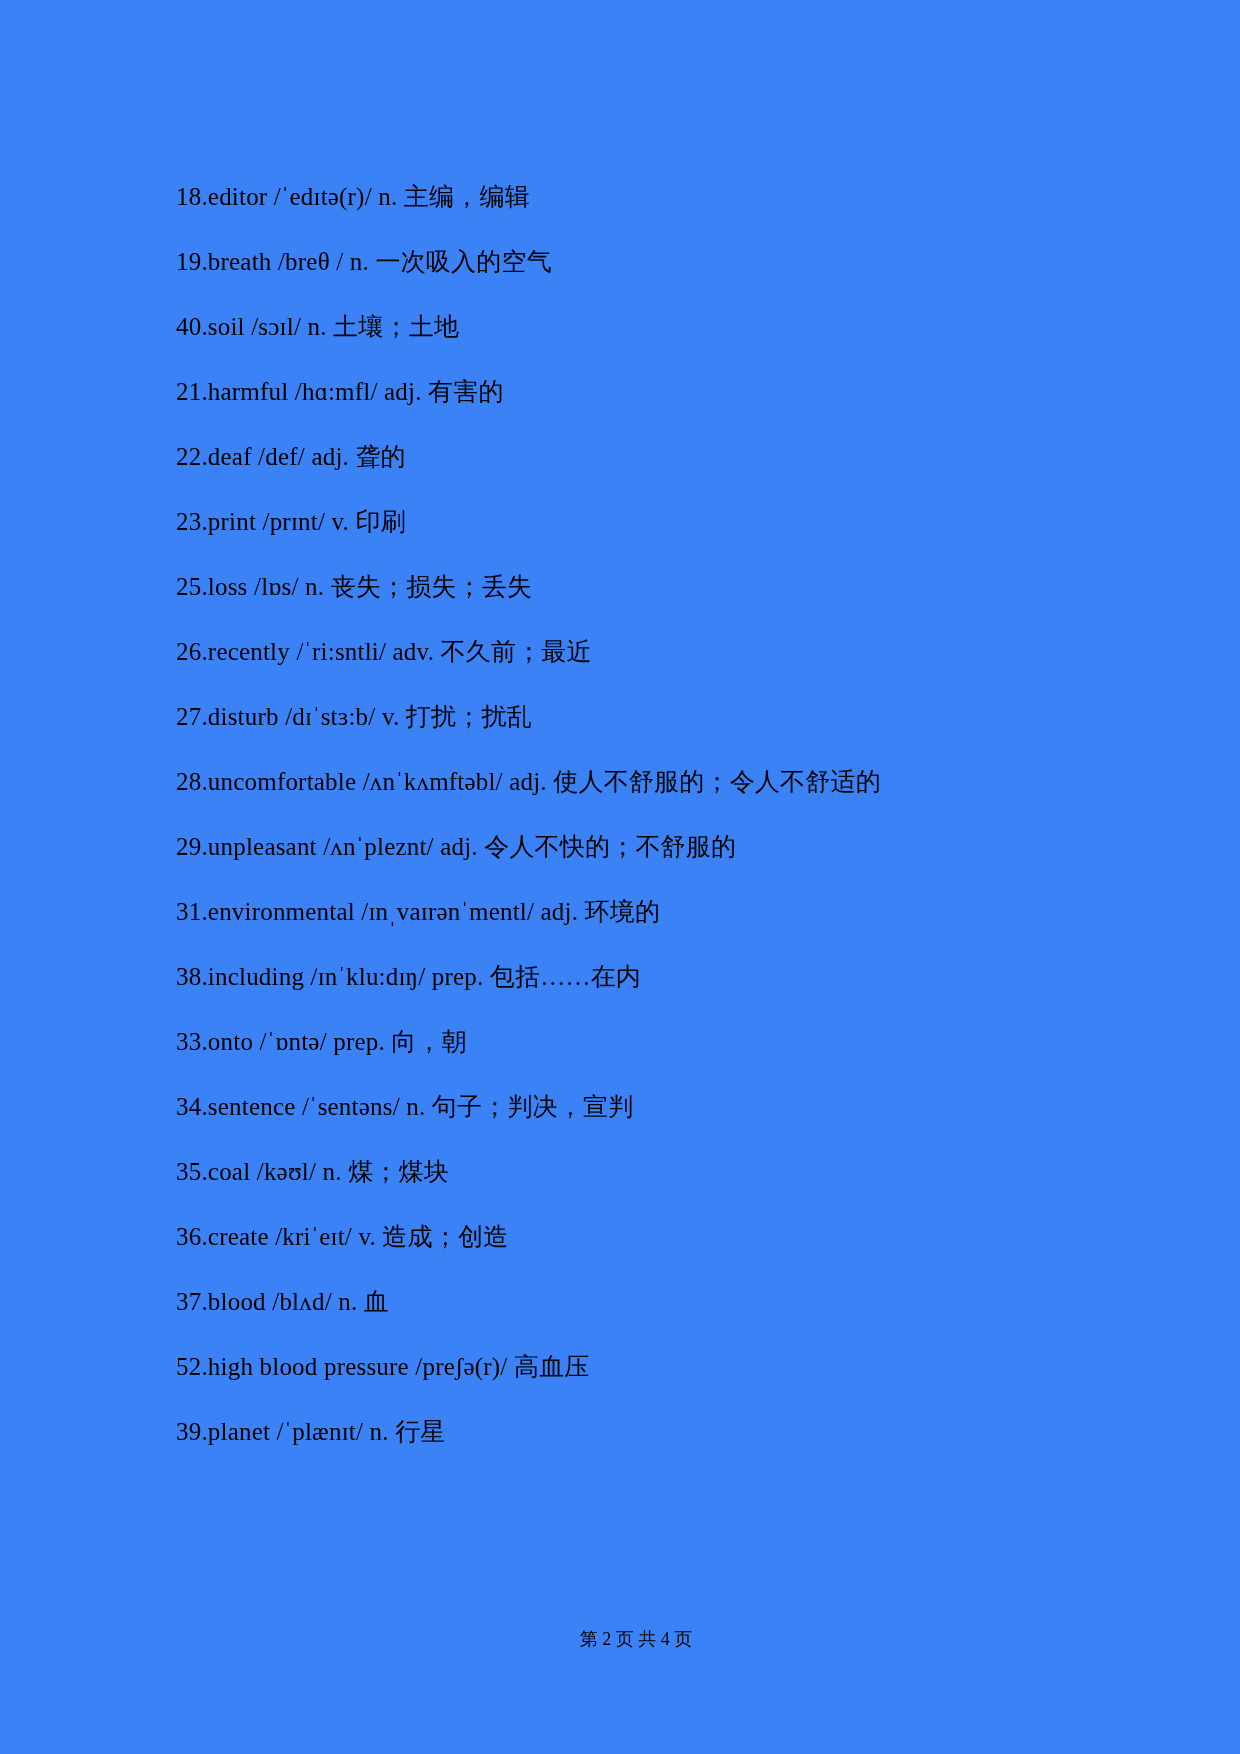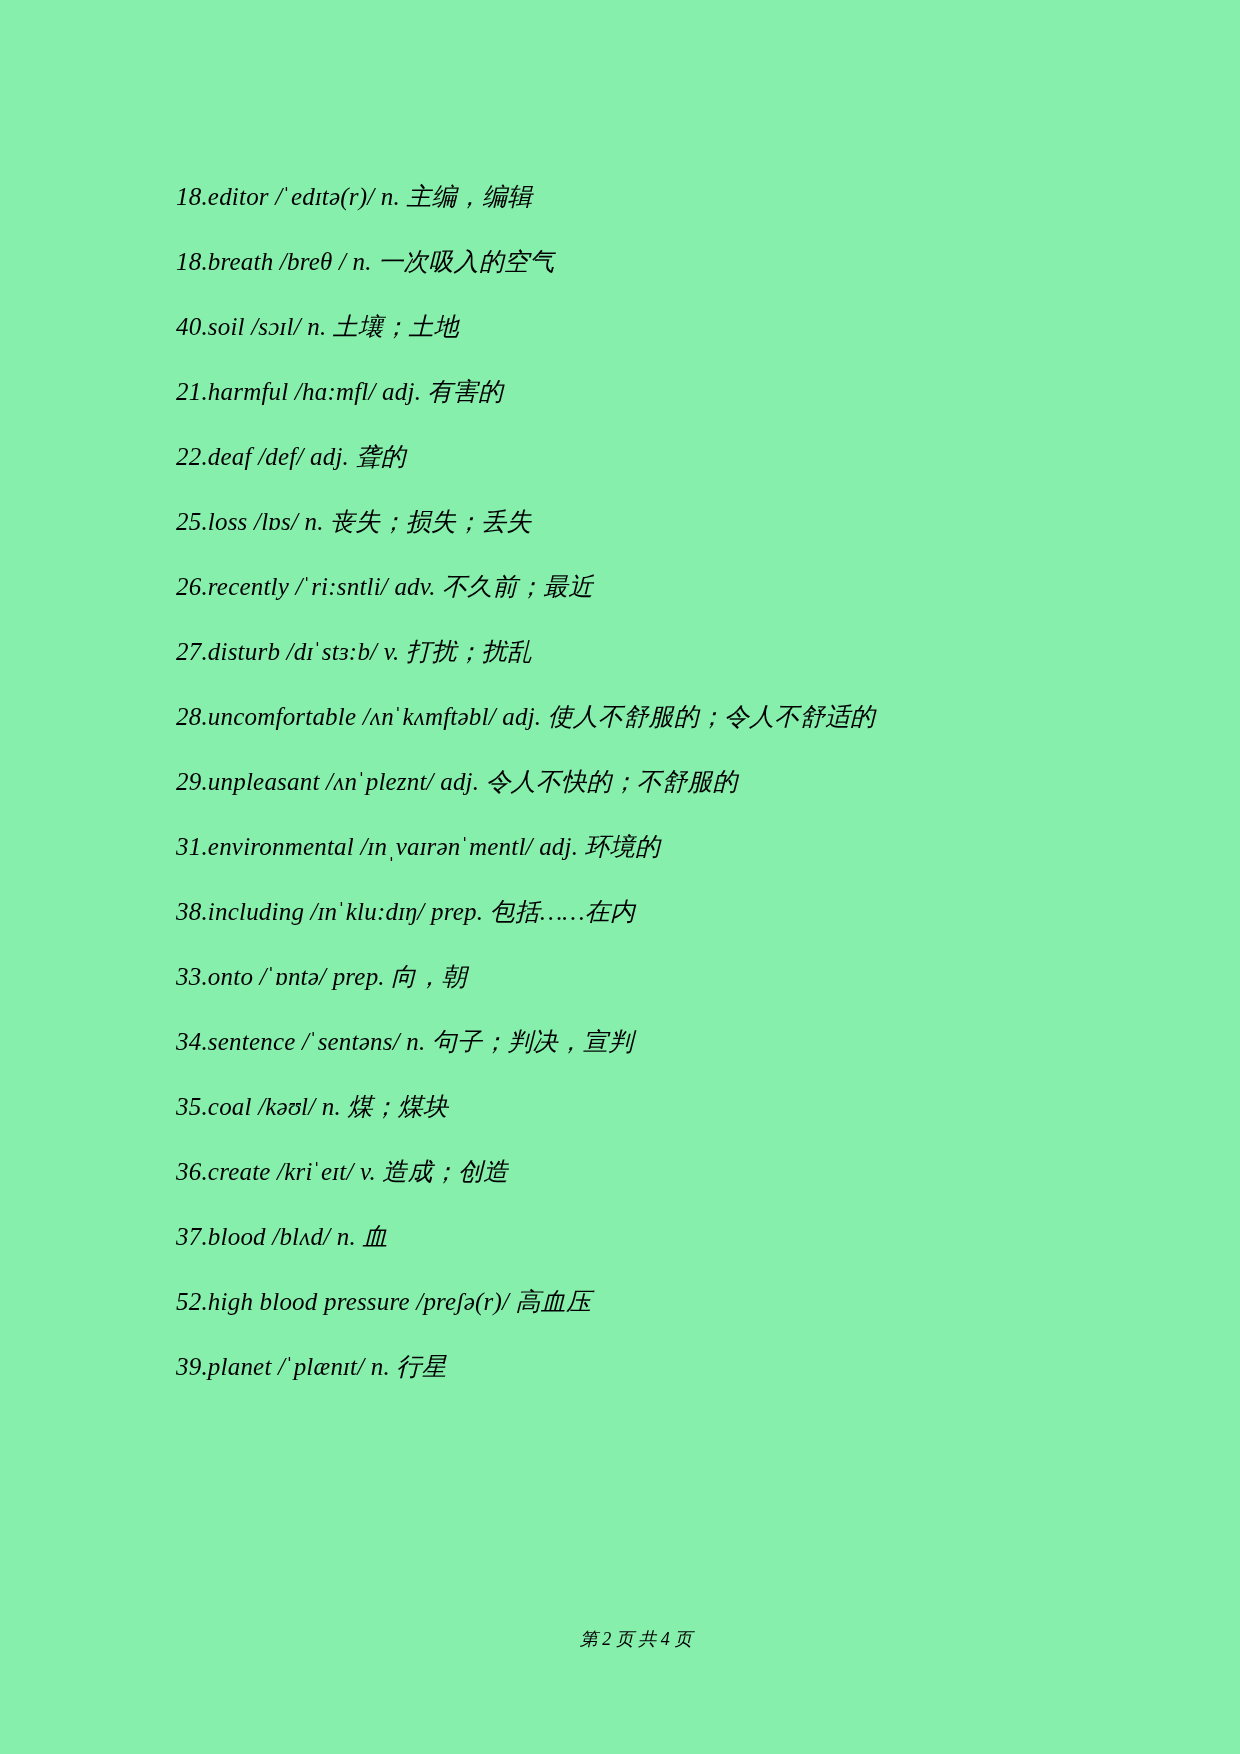--- a/index.html
+++ b/index.html
@@ -4,25 +4,24 @@
 <style>
   html, body {
     margin: 0;
     padding: 0;
     background: #ffffff;
   }
   .page {
     position: relative;
     width: 1240px;
     height: 1754px;
-    background: #86efac;
+    background: #3b82f6;
     color: #000000;
     font-family: "Liberation Serif", "DejaVu Serif", serif;
     overflow: hidden;
-    font-style: italic;
   }
   .vocab-list {
     position: absolute;
     top: 182px;
     left: 176px;
     right: 80px;
   }
   .entry {
     margin: 0 0 35px 0;
     font-size: 25px;
@@ -40,24 +39,25 @@
     line-height: 26px;
     font-family: "Liberation Serif", "DejaVu Serif", serif;
   }
 </style>
 </head>
 <body>
 
 <div class="page">
   <div class="vocab-list">
       <p class="entry">18.editor /ˈedɪtə(r)/ n. 主编，编辑</p>
-      <p class="entry">18.breath /breθ / n. 一次吸入的空气</p>
+      <p class="entry">19.breath /breθ / n. 一次吸入的空气</p>
       <p class="entry">40.soil /sɔɪl/ n. 土壤；土地</p>
       <p class="entry">21.harmful /hɑ:mfl/ adj. 有害的</p>
       <p class="entry">22.deaf /def/ adj. 聋的</p>
+      <p class="entry">23.print /prɪnt/ v. 印刷</p>
       <p class="entry">25.loss /lɒs/ n. 丧失；损失；丢失</p>
       <p class="entry">26.recently /ˈri:sntli/ adv. 不久前；最近</p>
       <p class="entry">27.disturb /dɪˈstɜ:b/ v. 打扰；扰乱</p>
       <p class="entry">28.uncomfortable /ʌnˈkʌmftəbl/ adj. 使人不舒服的；令人不舒适的</p>
       <p class="entry">29.unpleasant /ʌnˈpleznt/ adj. 令人不快的；不舒服的</p>
       <p class="entry">31.environmental /ɪnˌvaɪrənˈmentl/ adj. 环境的</p>
       <p class="entry">38.including /ɪnˈklu:dɪŋ/ prep. 包括……在内</p>
       <p class="entry">33.onto /ˈɒntə/ prep. 向，朝</p>
       <p class="entry">34.sentence /ˈsentəns/ n. 句子；判决，宣判</p>
       <p class="entry">35.coal /kəʊl/ n. 煤；煤块</p>

